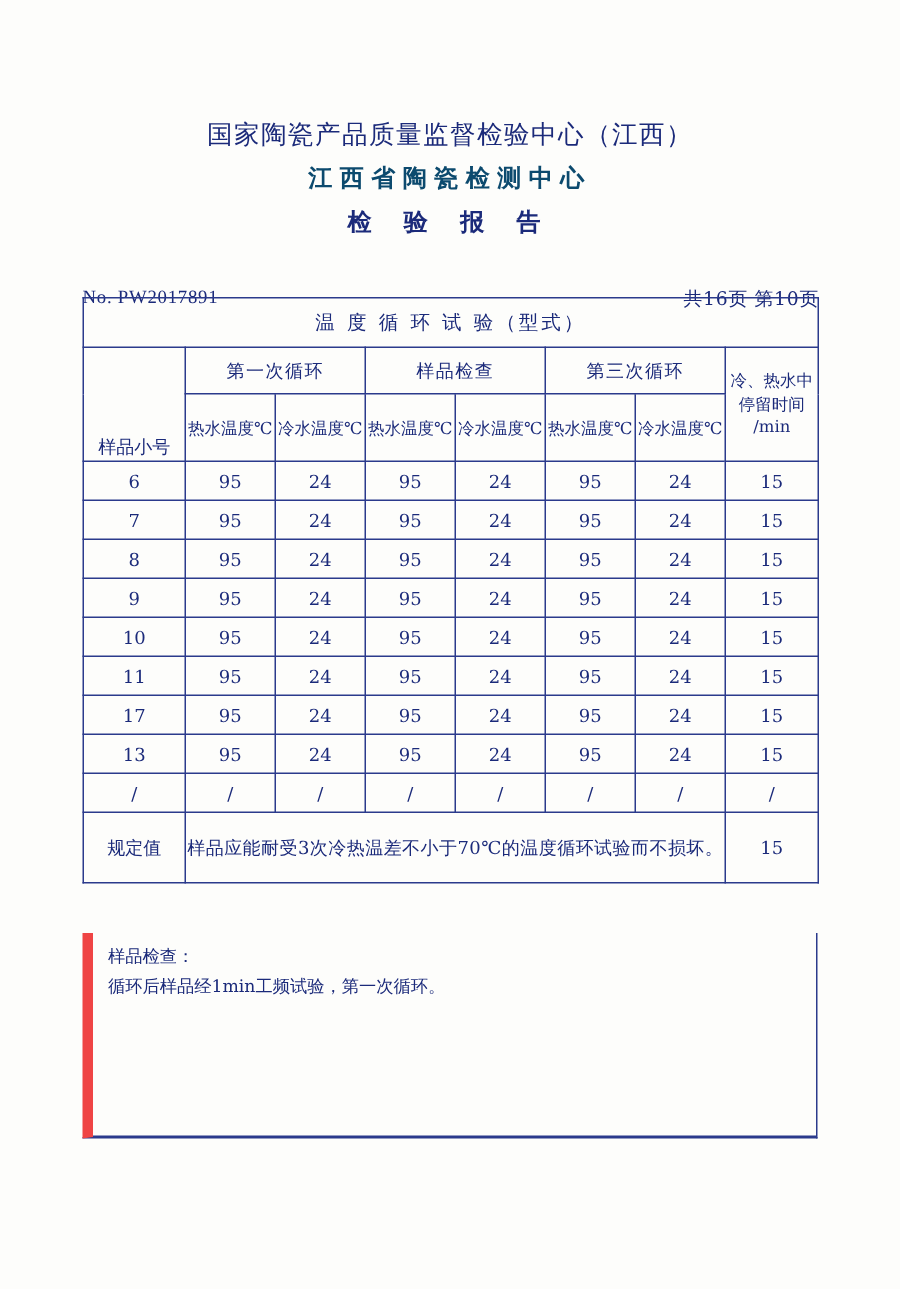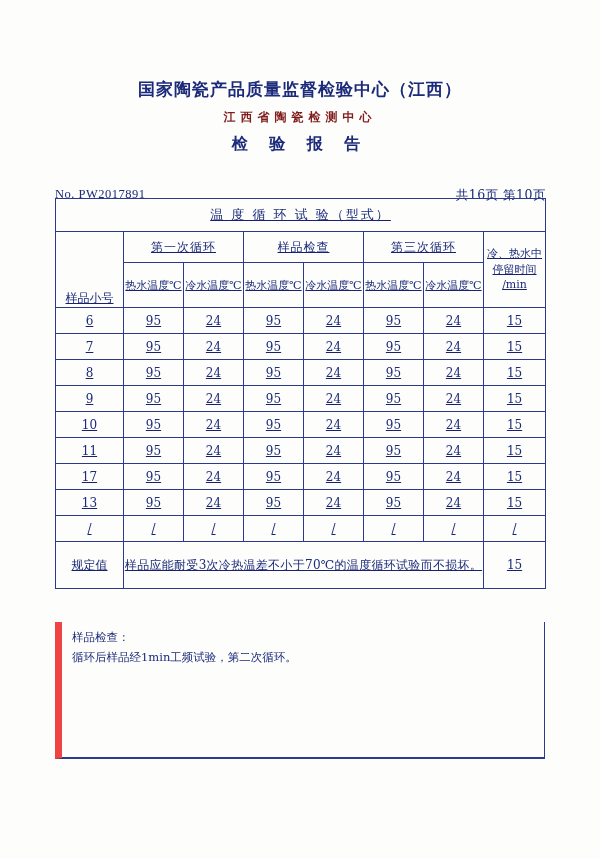--- a/index.html
+++ b/index.html
@@ -21,31 +21,31 @@
     width: 600px;
     height: 859px;
     background: #fdfdfb;
   }
   .header {
     text-align: center;
     padding-top: 78px;
   }
   .h-line1 {
     font-size: 17px;
-    font-weight: bold;
+    font-weight: normal;
     letter-spacing: 1px;
     color: #1b2a7a;
     font-family: "DejaVu Serif", serif;
   }
   .h-line2 {
-    font-size: 12px;
+    font-size: 16px;
     font-weight: bold;
     letter-spacing: 5px;
     margin-top: 8px;
-    color: #7f1d1d;
+    color: #0c4a6e;
     font-family: Liberation Mono, monospace;
   }
   .h-line3 {
     font-size: 16px;
     font-weight: bold;
     letter-spacing: 8px;
     margin-top: 8px;
     color: #1b2a7a;
     font-family: "DejaVu Serif", serif;
   }
@@ -63,21 +63,20 @@
   }
   .meta-right {
     font-family: "DejaVu Serif", serif;
     letter-spacing: 0.5px;
   }
   table.main {
     border-collapse: collapse;
     width: 490px;
     table-layout: fixed;
     font-family: "DejaVu Serif", serif;
-    text-decoration: underline;
   }
   table.main td, table.main th {
     border: 1px solid #2b3a8c;
     color: #1b2a7a;
     text-align: center;
     font-weight: normal;
     padding: 0;
   }
   .title-cell {
     height: 32px;
@@ -299,18 +298,18 @@
           <td class="spec-text" colspan="6">样品应能耐受3次冷热温差不小于70℃的温度循环试验而不损坏。</td>
           <td>15</td>
         </tr>
       </tbody>
     </table>
   </div>
 
   <div class="notes">
     <div class="note-block">
       <div>样品检查：</div>
-      <div>循环后样品经1min工频试验，第二次循环。</div>
+      <div>循环后样品经1min工频试验，第一次循环。</div>
       <div class="note-tail" style="border-bottom:none;"></div>
     </div>
   </div>
 
 </div>
 
 </body></html>

